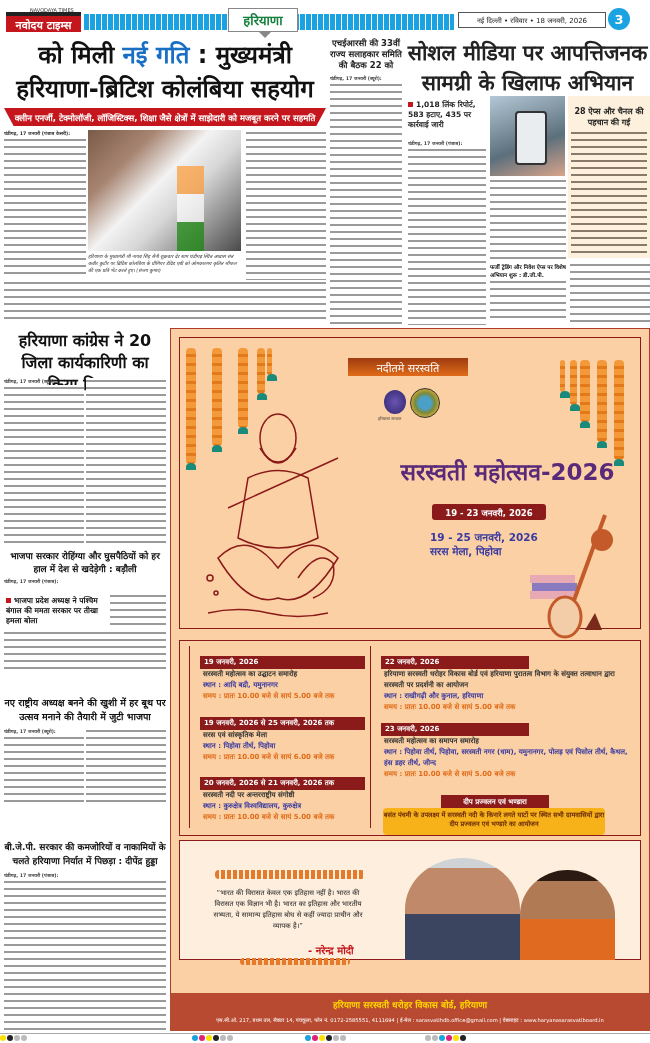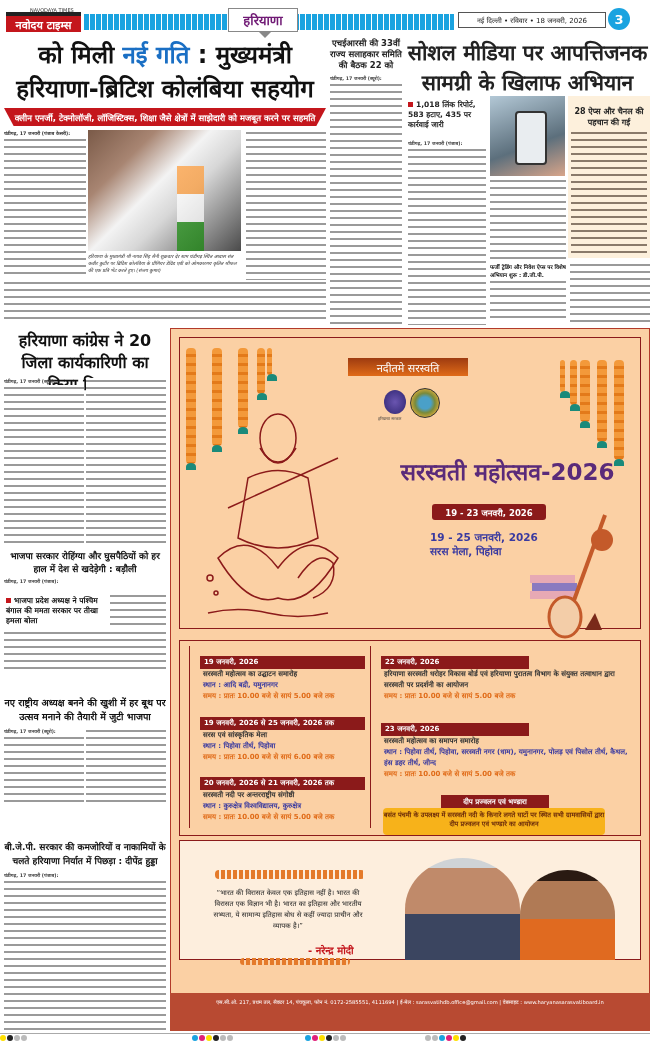--- a/index.html
+++ b/index.html
@@ -5,21 +5,21 @@
   * { box-sizing: border-box; margin: 0; padding: 0; }
   html, body { width: 650px; height: 1043px; background: #fff; overflow: hidden; }
   body { font-family: "DejaVu Sans", sans-serif; color: #222; position: relative; }
 
   
   .masthead { position: absolute; left: 0; top: 0; width: 650px; height: 34px; }
   .mast-small { position: absolute; left: 30px; top: 7px; font-size: 5px; color: #333; }
   .mast-logo { position: absolute; left: 6px; top: 12px; height: 20px; width: 75px; background: #c4161c; color: #fff; font-weight: bold; font-size: 11px; display: flex; align-items: center; justify-content: center; border-top: 4px solid #222; }
   .mast-stripes { position: absolute; left: 84px; top: 14px; width: 370px; height: 16px;
     background: repeating-linear-gradient(90deg, #1aa3e0 0 5px, #fff 5px 6px); }
-  .mast-section { position: absolute; left: 228px; top: 8px; width: 70px; height: 24px; background: #fff; border: 1px solid #888; color: #701a75; font-weight: bold; font-size: 13px; display: flex; align-items: center; justify-content: center; }
+  .mast-section { position: absolute; left: 228px; top: 8px; width: 70px; height: 24px; background: #fff; border: 1px solid #888; color: #15803d; font-weight: bold; font-size: 13px; display: flex; align-items: center; justify-content: center; }
   .mast-section::after { content: ""; position: absolute; bottom: -7px; left: 30px; border: 6px solid transparent; border-top-color: #888; border-bottom: none; }
   .mast-date { position: absolute; left: 458px; top: 12px; width: 148px; height: 16px; border: 1px solid #555; font-size: 7px; display: flex; align-items: center; justify-content: center; background: #fff; }
   .mast-page { position: absolute; left: 608px; top: 8px; width: 22px; height: 22px; border-radius: 50%; background: #1aa3e0; color: #fff; font-weight: bold; font-size: 13px; display: flex; align-items: center; justify-content: center; }
 
   
   .h-main { position: absolute; left: 4px; top: 38px; width: 322px; text-align: center; font-weight: bold; font-size: 24px; line-height: 34px; color: #111; }
   .h-main .hl { color: #1a6fc4; }
   .subbanner { position: absolute; left: 4px; top: 108px; width: 322px; height: 18px; background: #c4161c; color: #fff; font-size: 8.5px; font-weight: bold; display: flex; align-items: center; justify-content: center; clip-path: polygon(0 0, 100% 0, 97% 100%, 3% 100%); }
 
   .photo1 { position: absolute; left: 88px; top: 130px; width: 153px; height: 121px; background: linear-gradient(135deg, #7a5a48 0%, #a88572 25%, #f3f3f3 45%, #d7d7d7 60%, #4a4a4a 100%); }
@@ -231,20 +231,21 @@
 <div style="position:absolute;left:200px;top:777px;width:165px;">
   <div class="sch-date">20 जनवरी, 2026 से 21 जनवरी, 2026 तक</div>
   <div class="sch-title">सरस्वती नदी पर अन्तरराष्ट्रीय संगोष्ठी</div>
   <div class="sch-place">स्थान : कुरुक्षेत्र विश्वविद्यालय, कुरुक्षेत्र</div>
   <div class="sch-time">समय : प्रातः 10.00 बजे से सायं 5.00 बजे तक</div>
 </div>
 
 <div style="position:absolute;left:381px;top:656px;width:250px;">
   <div class="sch-date" style="width:148px;">22 जनवरी, 2026</div>
   <div class="sch-title">हरियाणा सरस्वती धरोहर विकास बोर्ड एवं हरियाणा पुरातत्व विभाग के संयुक्त तत्वाधान द्वारा सरस्वती पर प्रदर्शनी का आयोजन</div>
+  <div class="sch-place">स्थान : राखीगढ़ी और कुनाल, हरियाणा</div>
   <div class="sch-time">समय : प्रातः 10.00 बजे से सायं 5.00 बजे तक</div>
 </div>
 <div style="position:absolute;left:381px;top:723px;width:250px;">
   <div class="sch-date" style="width:148px;">23 जनवरी, 2026</div>
   <div class="sch-title">सरस्वती महोत्सव का समापन समारोह</div>
   <div class="sch-place">स्थान : पिहोवा तीर्थ, पिहोवा, सरस्वती नगर (धाम), यमुनानगर, पोलड़ एवं पिसोल तीर्थ, कैथल, हंस डहर तीर्थ, जीन्द</div>
   <div class="sch-time">समय : प्रातः 10.00 बजे से सायं 5.00 बजे तक</div>
 </div>
 
 <div class="deep-title">दीप प्रज्वलन एवं भण्डारा</div>
@@ -252,20 +253,21 @@
 
 <div class="quote-box"></div>
 <div class="ornament" style="left:215px;top:870px;width:150px;"></div>
 <div class="quote-text">“भारत की विरासत केवल एक इतिहास नहीं है। भारत की विरासत एक विज्ञान भी है। भारत का इतिहास और भारतीय सभ्यता, ये सामान्य इतिहास बोध से कहीं ज्यादा प्राचीन और व्यापक है।”</div>
 <div class="quote-author">- नरेन्द्र मोदी</div>
 <div class="ornament" style="left:240px;top:958px;width:110px;height:7px;"></div>
 <div class="portrait1"></div>
 <div class="portrait2"></div>
 
 <div class="ad-footer">
+  <div class="ad-footer-title">हरियाणा सरस्वती धरोहर विकास बोर्ड, हरियाणा</div>
   <div class="ad-footer-info">एस.सी.ओ. 217, प्रथम तल, सैक्टर 14, पंचकूला, फोन नं. 0172-2585551, 4111694 | ई-मेल : sarasvatihdb.office@gmail.com | वेबसाइट : www.haryanasarasvatiboard.in</div>
 </div>
 
 <div class="rule"></div>
 <div class="regbar" style="left:0px;">
     <span style="background:#ffe000"></span>
     <span style="background:#222"></span>
     <span style="background:#bbb"></span>
     <span style="background:#bbb"></span>
   </div>

